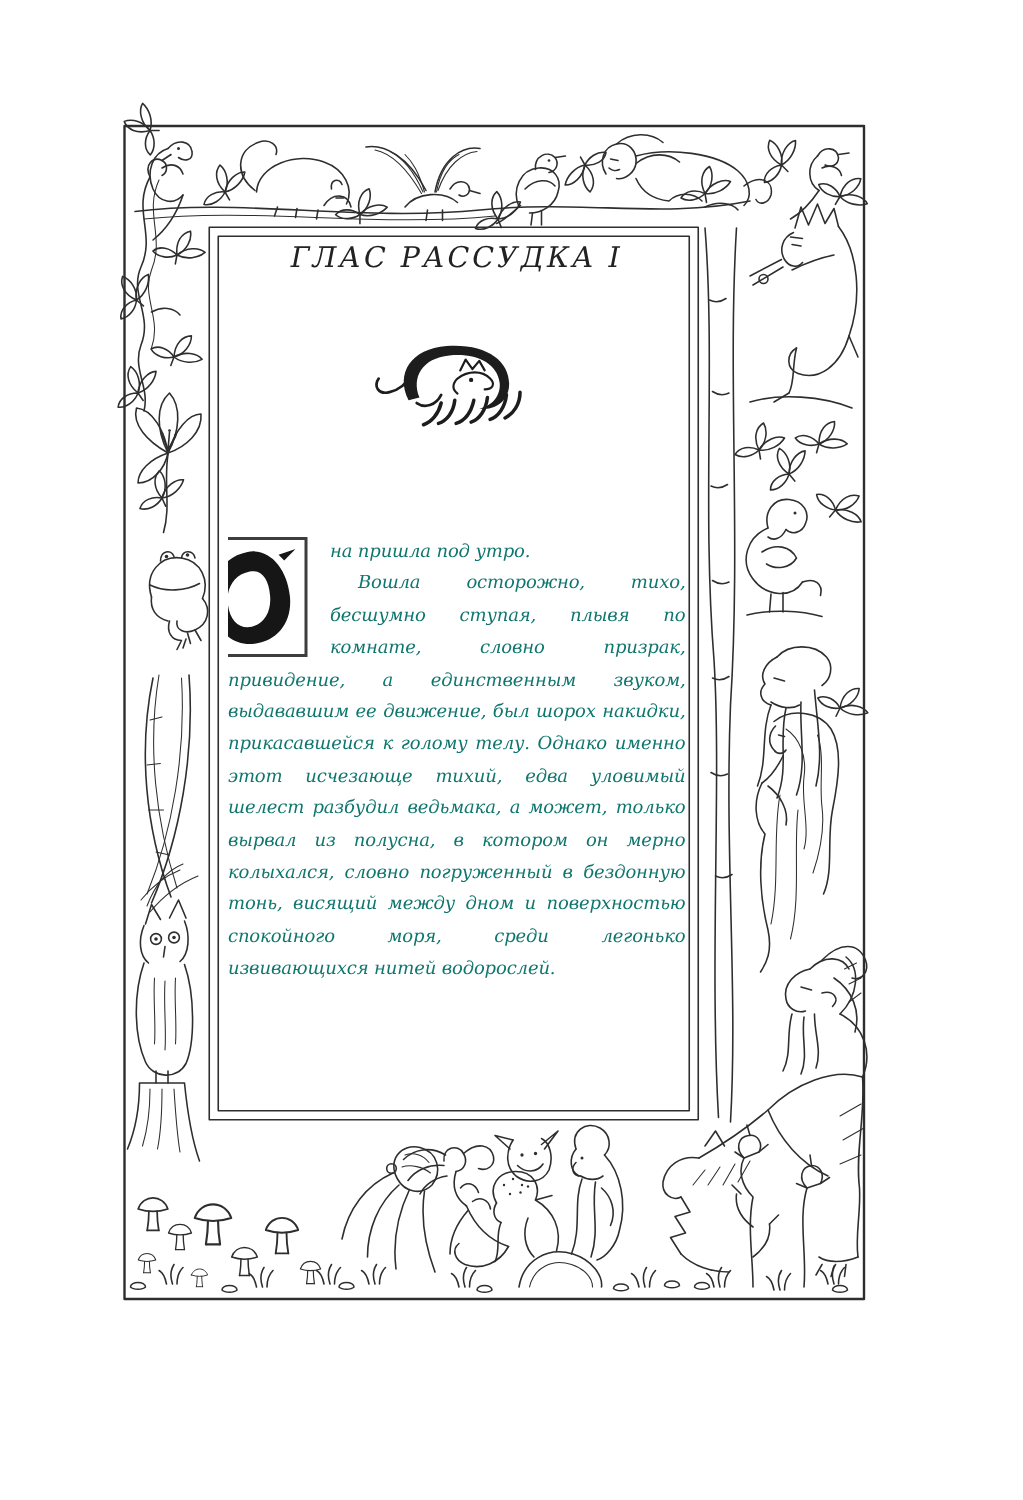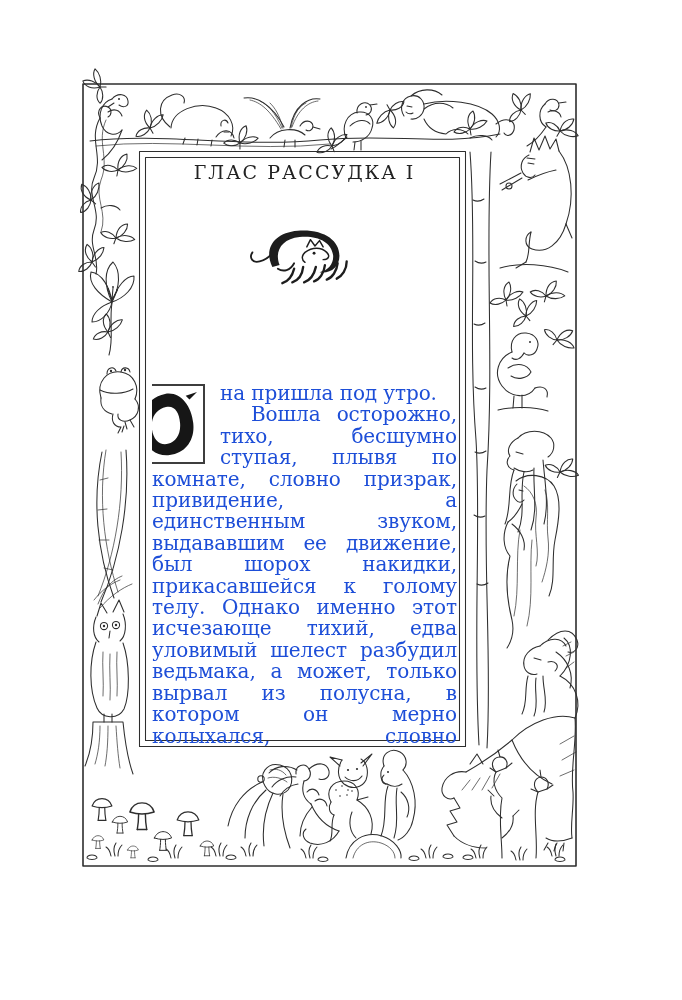--- a/index.html
+++ b/index.html
@@ -6,28 +6,28 @@
   #page{position:relative;width:682px;height:1000px;background:#ffffff;overflow:hidden;
         font-family:"DejaVu Serif","Liberation Serif",serif;}
   
   #art{position:absolute;left:0;top:0;width:682px;height:1000px;}
   #art path,#art circle,#art rect,#art use{stroke:#2e2e2e;fill:none;stroke-width:1.05;
         stroke-linecap:round;stroke-linejoin:round;}
   #art .fill{fill:#2e2e2e;stroke:none;}
   #art .thin{stroke-width:.7;}
   #art .thick{stroke-width:1.6;}
   
-  #column{position:absolute;left:152px;top:158px;width:305px;height:588px;overflow:hidden;z-index:2;}
+  #column{position:absolute;left:152px;top:158px;width:305px;height:588px;overflow:hidden;z-index:2;font-style:italic;}
   #chapter-title{margin:3px 0 0;font-size:19px;font-weight:normal;letter-spacing:2px;
         text-align:center;color:#222;white-space:nowrap;}
   #ornament{display:block;margin:44px auto 0;}
   #ornament path{stroke:#1d1d1d;fill:none;stroke-linecap:round;stroke-linejoin:round;}
   #ornament .ofill{fill:#1d1d1d;stroke:none;}
-  #bodytext{margin-top:98px;font-size:20px;line-height:21.4px;text-align:justify;
-        color:#1d4ed8;letter-spacing:-0.1px;}
+  #bodytext{margin-top:72px;font-size:12px;line-height:21.4px;text-align:justify;
+        color:#0f766e;letter-spacing:-0.1px;}
   #bodytext p{margin:0;}
   p.indent{text-indent:1.55em;}
   #dropcap-box{float:left;width:76px;height:76px;border:2px solid #3d3d3d;background:#fff;
         margin:1px 15px 3px -27px;position:relative;}
   #dropcap-box svg{position:absolute;left:6px;top:4px;}
 </style>
 </head>
 <body>
 
 <div id="page">

